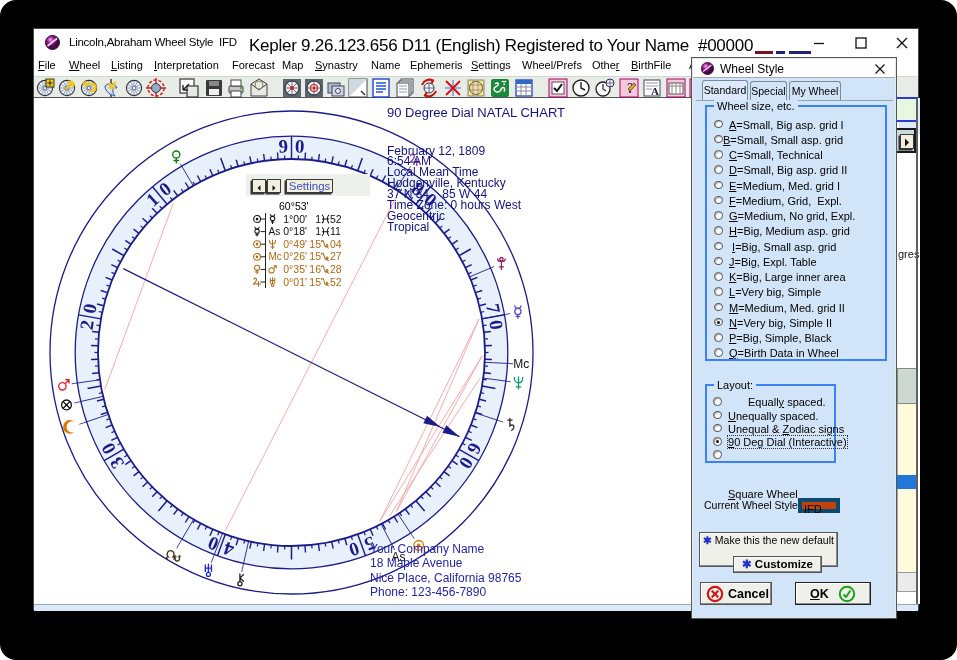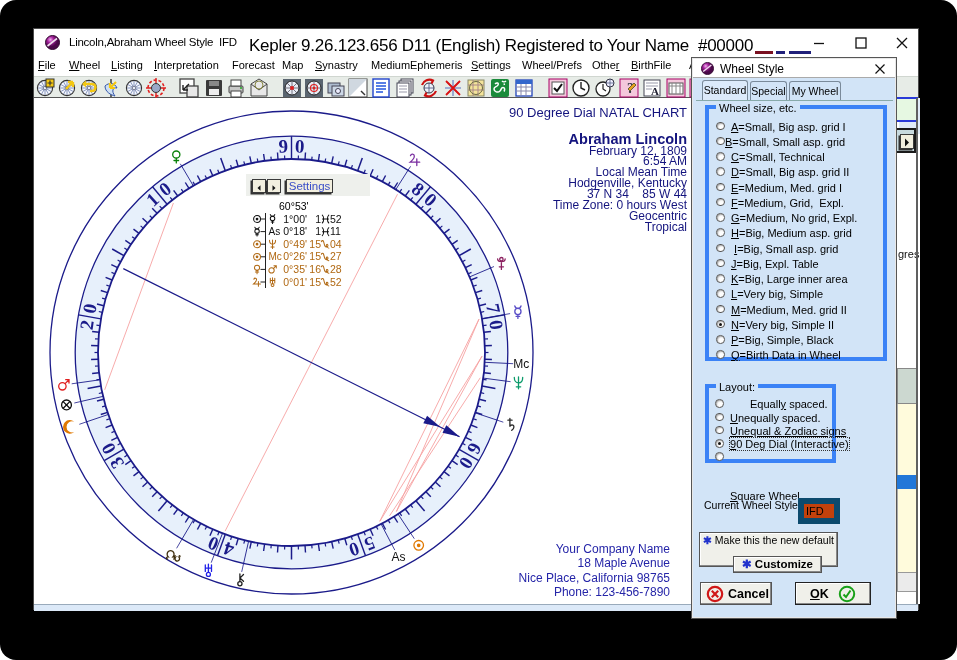--- a/index.html
+++ b/index.html
@@ -9,26 +9,26 @@
 .tbar{position:absolute;left:0;top:0;width:100%;height:27px;background:#fff}
 .ttext{position:absolute;top:7px;font-size:11px;letter-spacing:-0.25px;color:#000;white-space:nowrap}
 .capbtn{position:absolute;top:6px;width:30px;height:16px}
 .menu{position:absolute;left:0;top:27px;width:100%;height:20px;background:#fff;font-size:11px;color:#000}
 .mi{position:absolute;top:3px;white-space:nowrap}
 .toolbar{position:absolute;left:0;top:47px;width:100%;height:22px;background:#e7ece7;border-top:1px solid #d0d6d0;border-bottom:1px solid #555}
 .ico{position:absolute;top:1px;width:20px;height:20px}
 .chart{position:absolute;left:0;top:69px;width:658px;height:506px;background:#fff}
 .rpanel{position:absolute;left:658px;top:69px;width:228px;height:506px;background:#fff;border-left:1px solid #707070}
 .status{position:absolute;left:0;top:575px;width:100%;height:7px;background:#dce9f8;border-top:1px solid #9ab}
-.rt{position:absolute;white-space:nowrap;text-align:right}
+.rt{position:absolute;white-space:nowrap;text-align:left}
 .hdr{color:#14147e}
 .dlg{position:absolute;left:691px;top:57px;width:206px;height:562px;background:#d2e4f7;border:1px solid #565656;box-shadow:inset 0 0 0 1px #e8e8e8}
 .dtitle{position:absolute;left:1px;top:1px;right:1px;height:19px;background:#fff;border-bottom:1px solid #aaa}
 .tab{position:absolute;top:23px;height:19px;background:#d2e4f7;border:1px solid #7a8a9a;border-bottom:none;border-radius:3px 3px 0 0;font-size:10.5px;text-align:center;padding-top:3px;white-space:nowrap;overflow:hidden}
-.gbox{position:absolute;border:4px solid #3b82f6}
+.gbox{position:absolute;border:2px solid #3b82f6}
 .glabel{position:absolute;top:-7px;left:7px;background:#d2e4f7;font-size:11px;padding:0 3px}
 .radio{position:absolute;width:8.5px;height:8.5px;border-radius:50%;background:#fff;border:1px solid #555;box-shadow:inset 1px 1px 1.5px #aaa}
 .rdot{position:absolute;left:1.9px;top:1.9px;width:3.2px;height:3.2px;border-radius:50%;background:#111}
 .rlab{position:absolute;font-size:11px;white-space:nowrap}
 .btn{position:absolute;background:#f0f0ea;border:1px solid #555;box-shadow:inset -1px -1px 0 #888,inset 1px 1px 0 #fff;font-size:11px;text-align:center}
 .sbtn{position:absolute;background:#f2efdf;border:1px solid #3a3a3a;box-shadow:-1.5px 1.5px 0 #333}
 u{text-decoration:underline}
 .ast{color:#2233cc;font-weight:bold}
 </style></head>
 <body>
@@ -61,21 +61,21 @@
  </div>
 
  <div class="menu">
   <div class="mi" style="left:4px"><u>F</u>ile</div>
   <div class="mi" style="left:35px"><u>W</u>heel</div>
   <div class="mi" style="left:77px"><u>L</u>isting</div>
   <div class="mi" style="left:120px"><u>I</u>nterpretation</div>
   <div class="mi" style="left:198px">Forecast</div>
   <div class="mi" style="left:248px">Map</div>
   <div class="mi" style="left:281px"><u>S</u>ynastry</div>
-  <div class="mi" style="left:337px">Medium</div>
+  <div class="mi" style="left:337px">Name</div>
   <div class="mi" style="left:376px">Ephemeris</div>
   <div class="mi" style="left:437px"><u>S</u>ettings</div>
   <div class="mi" style="left:488px">Wheel/Prefs</div>
   <div class="mi" style="left:558px">Othe<u>r</u></div>
   <div class="mi" style="left:597px"><u>B</u>irthFile</div>
   <div class="mi" style="left:655px">A</div>
  </div>
 
  <div class="toolbar">
       <svg class="ico" style="left:1px" width="20" height="20" viewBox="0 0 20 20">
@@ -655,21 +655,20 @@
         </g>
 <text x="59" y="73.5" font-size="10.5px" fill="#b06812" font-family="Liberation Sans" text-anchor="end">0°01'</text>
 <text x="73" y="73.5" font-size="10.5px" fill="#b06812" font-family="Liberation Sans" text-anchor="end">15</text>
 <g transform="translate(72.5,65.0) scale(0.72)" stroke="#b06812" fill="none" stroke-width="1.4" stroke-linecap="round">
           <path d="M1.2 3.4 C1.8 1.4 3.8 1.6 4.3 3.4 L5.6 8.2 C6.2 10.4 8 11.6 9.4 10.6 C11 9.4 10.4 6.8 8.9 7.2 C7.6 7.6 7.8 9.6 9 10.8 C9.8 11.7 10.6 12.2 11.6 12.4"></path>
         </g>
 <text x="82" y="73.5" font-size="10.5px" fill="#b06812" font-family="Liberation Sans">52</text>
 </svg>
 
   <div class="rt hdr" style="right:5px;top:7px;width:300px;font-size:13px">90 Degree Dial NATAL CHART</div>
-  <div class="rt hdr" style="right:5px;top:33px;width:300px;font-size:14.5px;font-weight:bold">Abraham Lincoln</div>
   <div class="rt hdr" style="right:5px;top:47.5px;width:300px;font-size:12px;line-height:10.9px">February 12, 1809<br>6:54 AM<br>Local Mean Time<br>Hodgenville, Kentucky<br>37 N 34&nbsp;&nbsp;&nbsp;&nbsp;85 W 44<br>Time Zone: 0 hours West<br>Geocentric<br>Tropical</div>
   <div class="rt" style="right:22px;top:444px;width:300px;font-size:12px;line-height:14.25px;color:#2525a8">Your Company Name<br>18 Maple Avenue<br>Nice Place, California 98765<br>Phone: 123-456-7890</div>
  </div>
 
  <div class="rpanel">
   <div style="position:absolute;left:206px;top:0px;width:21px;height:36px;background:#dfeaf7"></div>
   <div style="position:absolute;left:200px;top:-1px;width:25px;height:25px;background:#e6f8e2;border:2px solid #2a3ad8"></div>
   <div style="position:absolute;left:202px;top:30px;width:21px;height:25px;background:#c8dadf;border:2px solid #1a1a1a"></div>
   <div class="sbtn" style="left:207px;top:36px;width:14px;height:15px"><svg width="12" height="13" viewBox="0 0 12 12">
           <path d="M4 2 L8 6 L4 10 Z" fill="#111"></path>
@@ -740,30 +739,30 @@
 <div class="radio" style="left:7px;top:241.4px"></div>
 <div class="rlab" style="left:22px;top:240.4px"><u>Q</u>=Birth Data in Wheel</div>
  </div>
  <div class="gbox" style="left:13px;top:326px;width:131px;height:79px">
   <div class="glabel">Layout:</div>
   <div class="radio" style="left:6px;top:11.4px"></div>
 <div class="rlab" style="left:21px;top:10.4px;padding-left:20px;">Equall<u>y</u> spaced.</div>
 <div class="radio" style="left:6px;top:24.6px"></div>
 <div class="rlab" style="left:21px;top:23.6px;"><u>U</u>nequally spaced.</div>
 <div class="radio" style="left:6px;top:37.8px"></div>
-<div class="rlab" style="left:21px;top:36.8px;text-decoration:underline;">Unequal &amp; <u>Z</u>odiac signs</div>
+<div class="rlab" style="left:21px;top:36.8px;">Unequal &amp; <u>Z</u>odiac signs</div>
 <div class="radio" style="left:6px;top:51.0px">
         <div class="rdot"></div>
       </div>
 <div class="rlab" style="left:21px;top:50.0px;outline:1px dotted #333;"><u>9</u>0 Deg Dial (Interactive)</div>
 <div class="radio" style="left:6px;top:64.2px"></div>
 <div class="rlab" style="left:21px;top:63.2px;margin-top:39px;"><u>S</u>quare Wheel</div>
  </div>
  <div style="position:absolute;left:12px;top:441px;font-size:10.5px">Current Wheel Style:</div>
- <div style="position:absolute;left:106px;top:440px;width:42px;height:26px;background:#c2410c;border:6px solid #0c4a6e;font-size:11px;padding:1px 2px">IFD</div>
+ <div style="position:absolute;left:106px;top:440px;width:42px;height:15px;background:#c2410c;border:4px solid #0c4a6e;font-size:11px;padding:1px 2px">IFD</div>
  <div class="btn" style="left:7px;top:474px;width:139px;height:35px;line-height:15px;font-size:10.5px;white-space:nowrap"><span class="ast">✱</span> Make this the new default</div>
  <div class="btn" style="left:41px;top:498px;width:89px;height:17px;line-height:15px;font-weight:bold;font-size:11.5px"><span class="ast">✱</span> Customize</div>
  <div class="btn" style="left:8px;top:524px;width:72px;height:23px">
   <svg style="position:absolute;left:5px;top:2px" width="18" height="18" viewBox="0 0 18 18">
         <circle cx="9" cy="9" r="7.2" fill="none" stroke="#d01818" stroke-width="2.2"></circle>
         <path d="M5.8 5.8 L12.2 12.2 M12.2 5.8 L5.8 12.2" stroke="#d01818" stroke-width="2.2"></path>
       </svg>
   <span style="position:absolute;left:27px;top:4px;font-weight:bold;font-size:12.5px">Cancel</span>
  </div>
  <div class="btn" style="left:103px;top:524px;width:76px;height:23px;border:1.5px solid #222">

